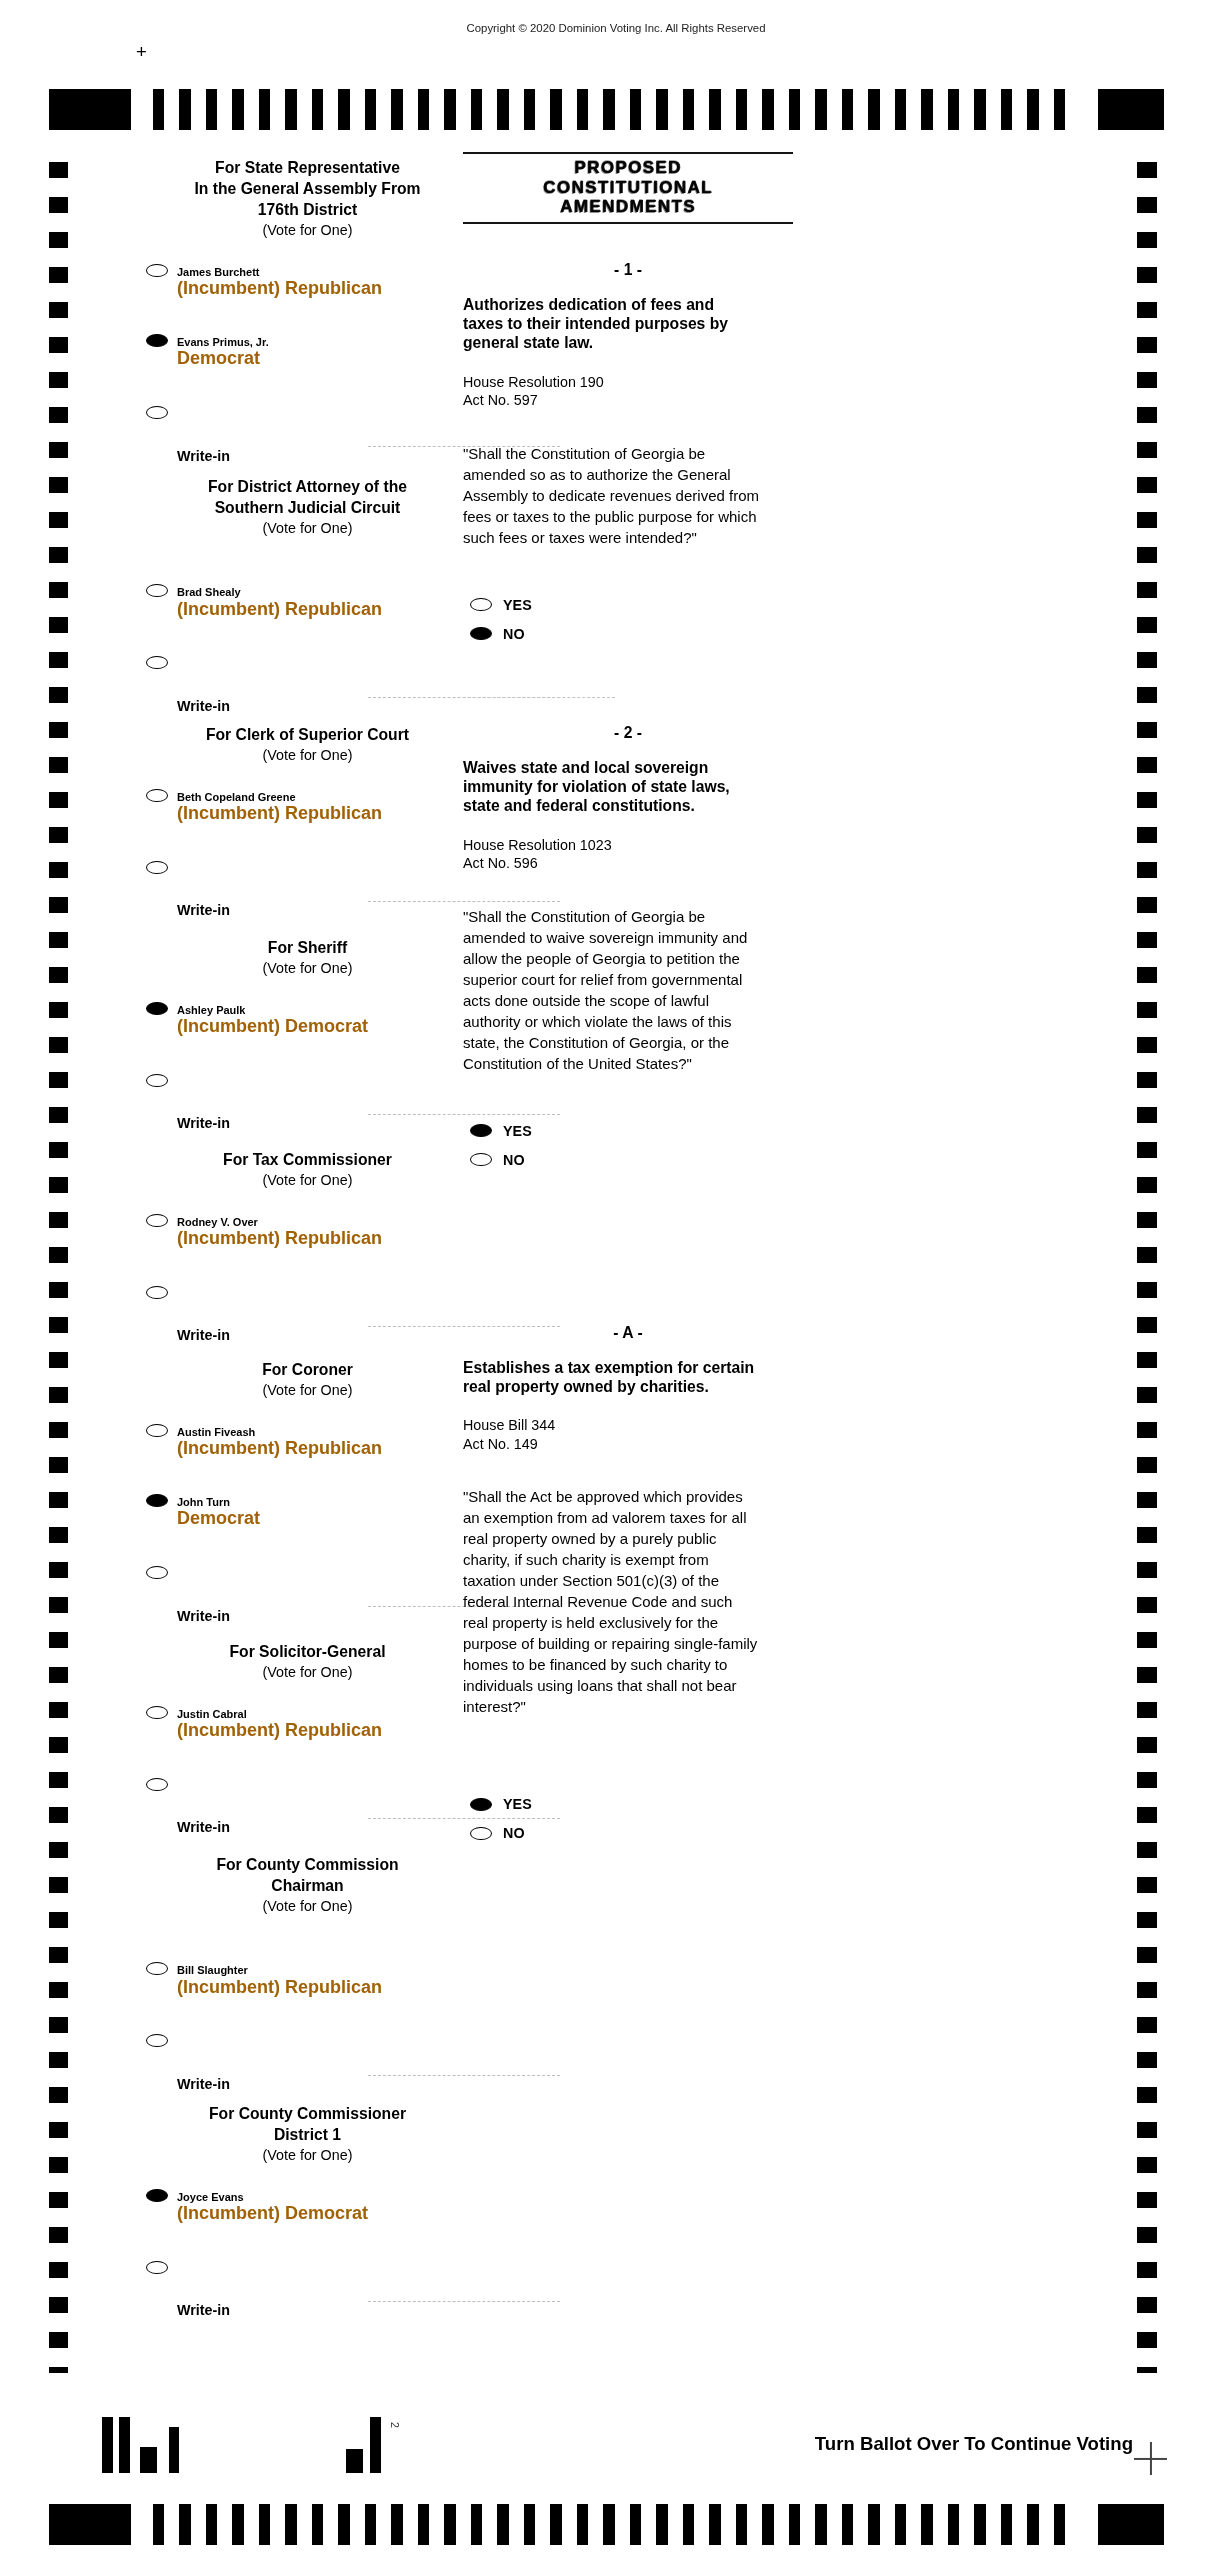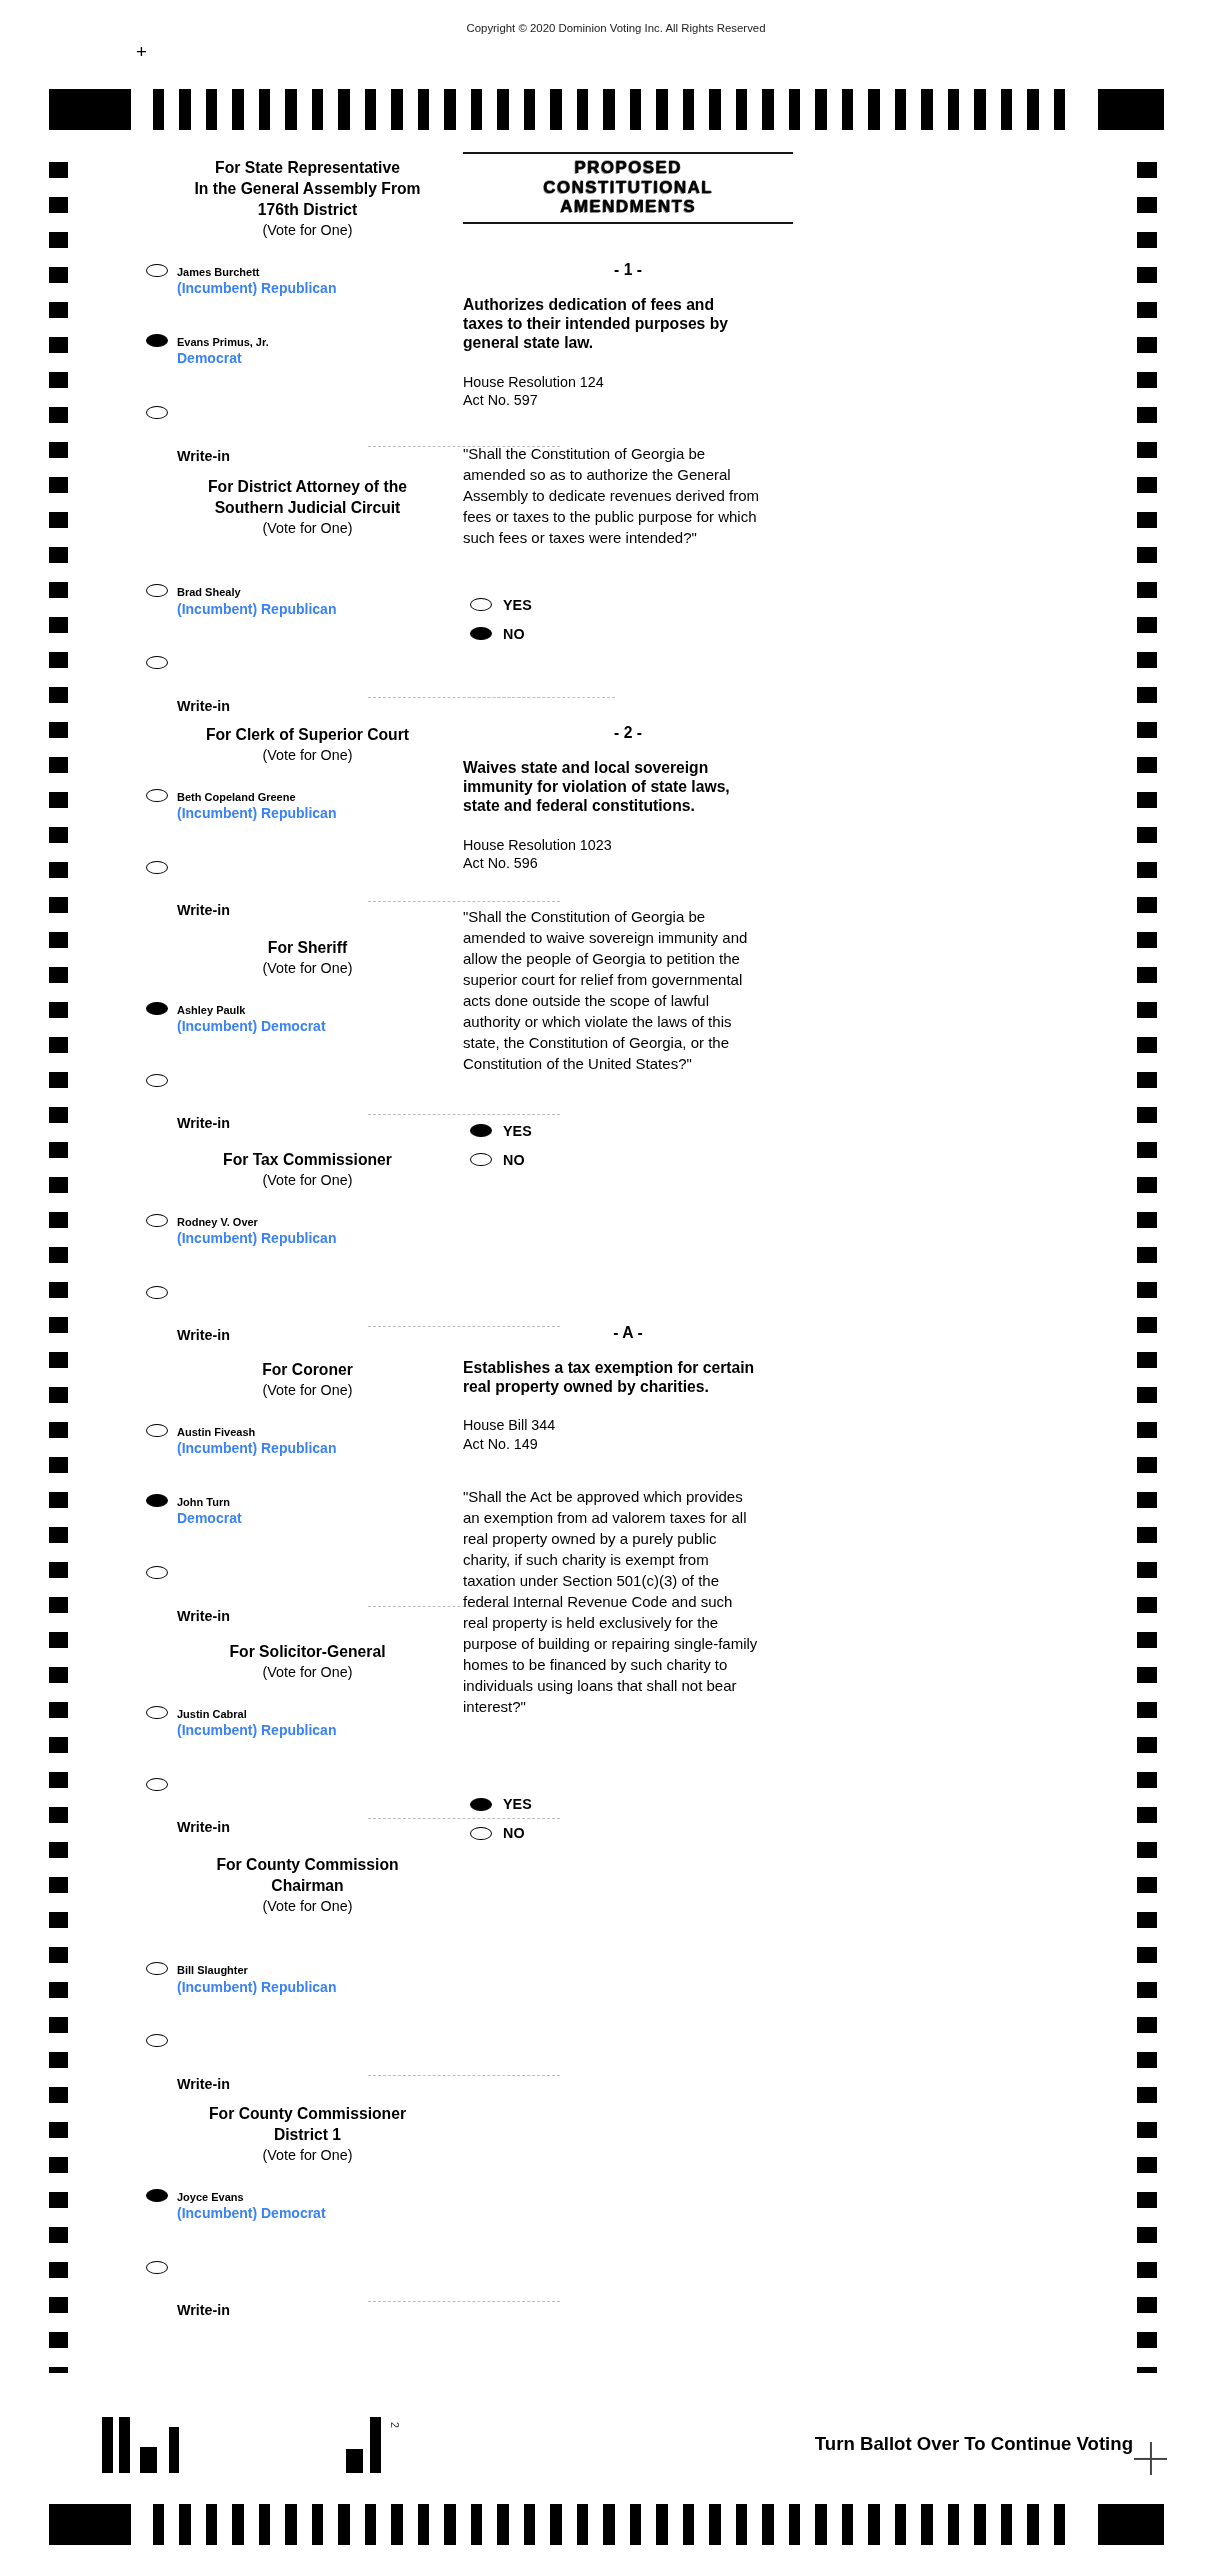--- a/index.html
+++ b/index.html
@@ -32,21 +32,21 @@
 
   
   .contest { position:absolute; left:136px; width:343px; }
   .c-title .tl { font-weight:bold; font-size:15.7px; line-height:21px; text-align:center; }
   .vote-for { font-size:14.3px; line-height:21px; text-align:center; }
   .cand { position:relative; margin-top:21.5px; padding-left:41px; }
   .cand.mt-lg { margin-top:44px; }
   .cand + .cand { margin-top:36px; }
   .cand .oval { position:absolute; left:10px; top:1.4px; }
   .cand-name { font-weight:bold; font-size:11px; line-height:18.6px; }
-  .cand-party { font-weight:bold; font-size:14px; line-height:15.7px; color:#3b82f6; }
+  .cand-party { font-weight:bold; font-size:18px; line-height:15.7px; color:#a16207; }
   .blank-row { position:relative; margin-top:39px; height:15.7px; }
   .blank-row .oval { position:absolute; left:10px; top:0; }
   .writein-row { position:relative; margin-top:26px; height:18.6px; }
   .writein-label { position:absolute; left:41px; top:0; font-weight:bold; font-size:14.3px; }
   .writein-line { position:absolute; left:232px; width:192px; top:-1.4px; border-top:1.4px dashed #bdbdbd; }
 
   
   .ref-box { position:absolute; left:463px; width:330px; text-align:center; }
   .ref-box .line { font-weight:bold; font-size:17px; line-height:19.3px; letter-spacing:1.4px; }
   .degraded { color:#050505; text-shadow:0.7px 0 0 rgba(0,0,0,.75), -0.7px 0.7px 0 rgba(0,0,0,.45), 0 -0.7px 0 rgba(0,0,0,.35); filter:blur(0.3px); }
@@ -273,21 +273,21 @@
   <div class="ref-box" id="amendments-box">
     <div class="line degraded">PROPOSED</div>
     <div class="line degraded">CONSTITUTIONAL</div>
     <div class="line degraded">AMENDMENTS</div>
   </div>
 
   <section class="measure" style="top:261px;">
     <div class="m-num">- 1 -</div>
     <div class="m-summary">Authorizes dedication of fees and taxes to their intended purposes by general state law.</div>
     <div class="m-refs">
-      <div>House Resolution 124</div>
+      <div>House Resolution 190</div>
       <div>Act No. 597</div>
     </div>
     <div class="m-question">"Shall the Constitution of Georgia be amended so as to authorize the General Assembly to dedicate revenues derived from fees or taxes to the public purpose for which such fees or taxes were intended?"</div>
     <div class="m-choice">
       <span class="oval"></span>
       <span class="m-choice-label">YES</span>
     </div>
     <div class="m-choice">
       <span class="oval filled"></span>
       <span class="m-choice-label">NO</span>

